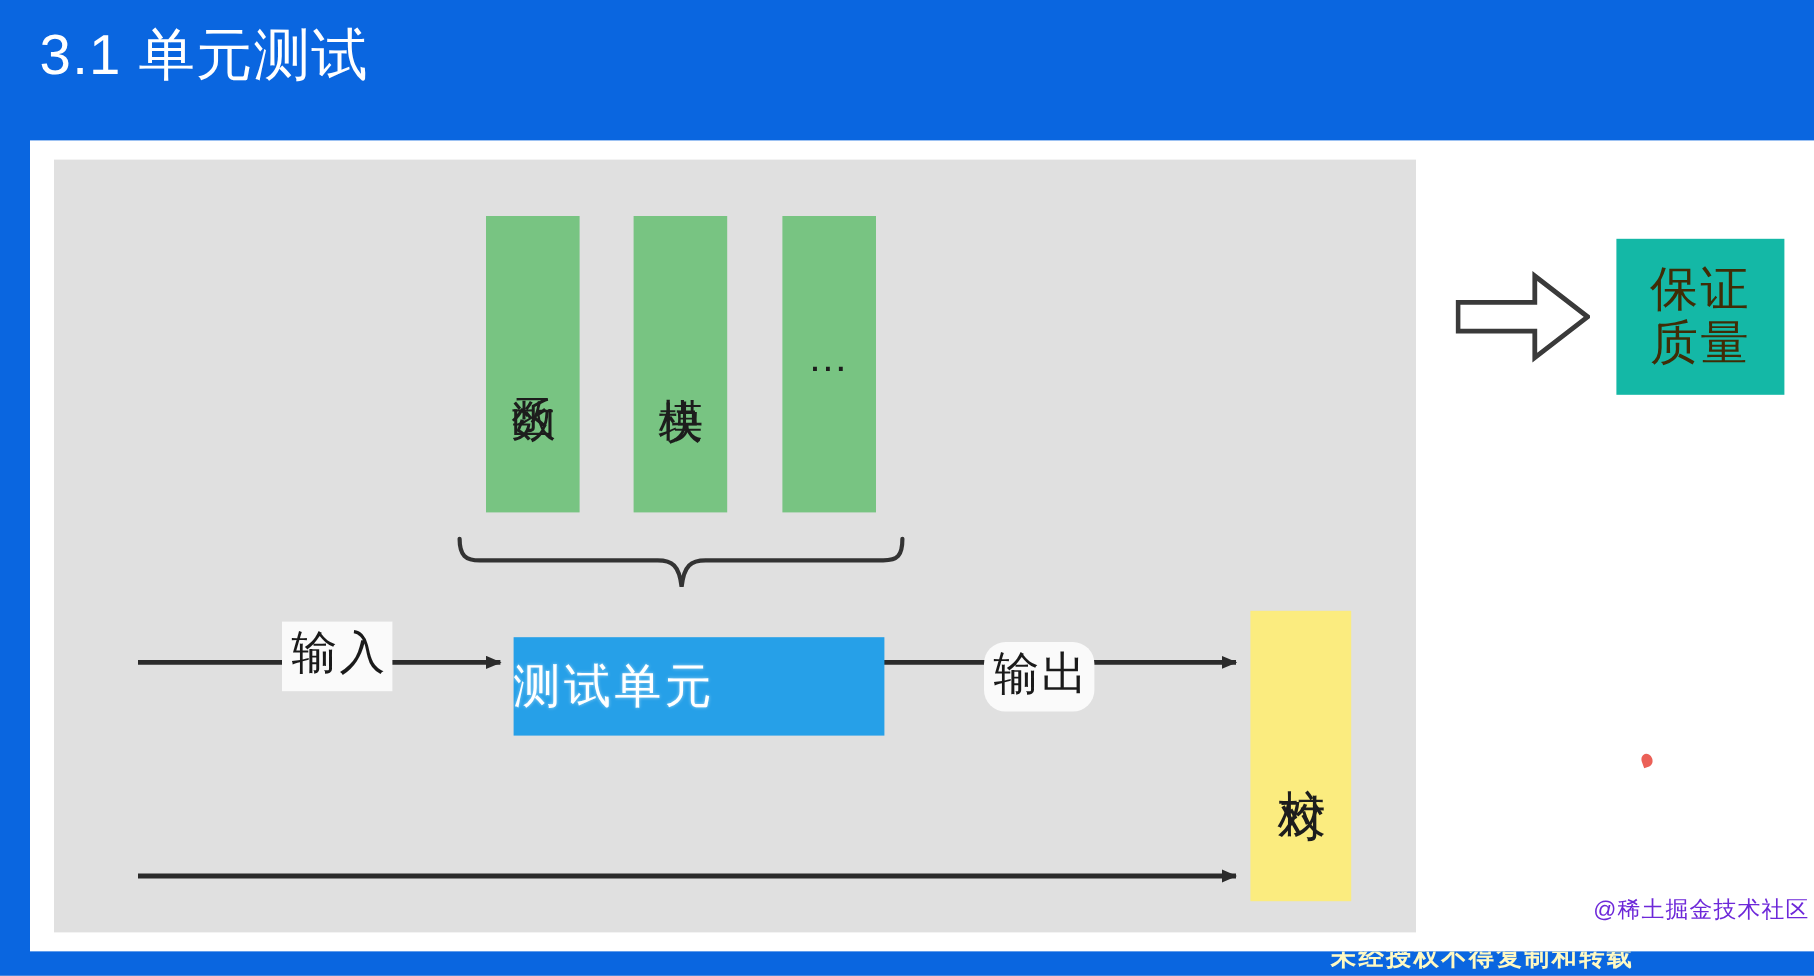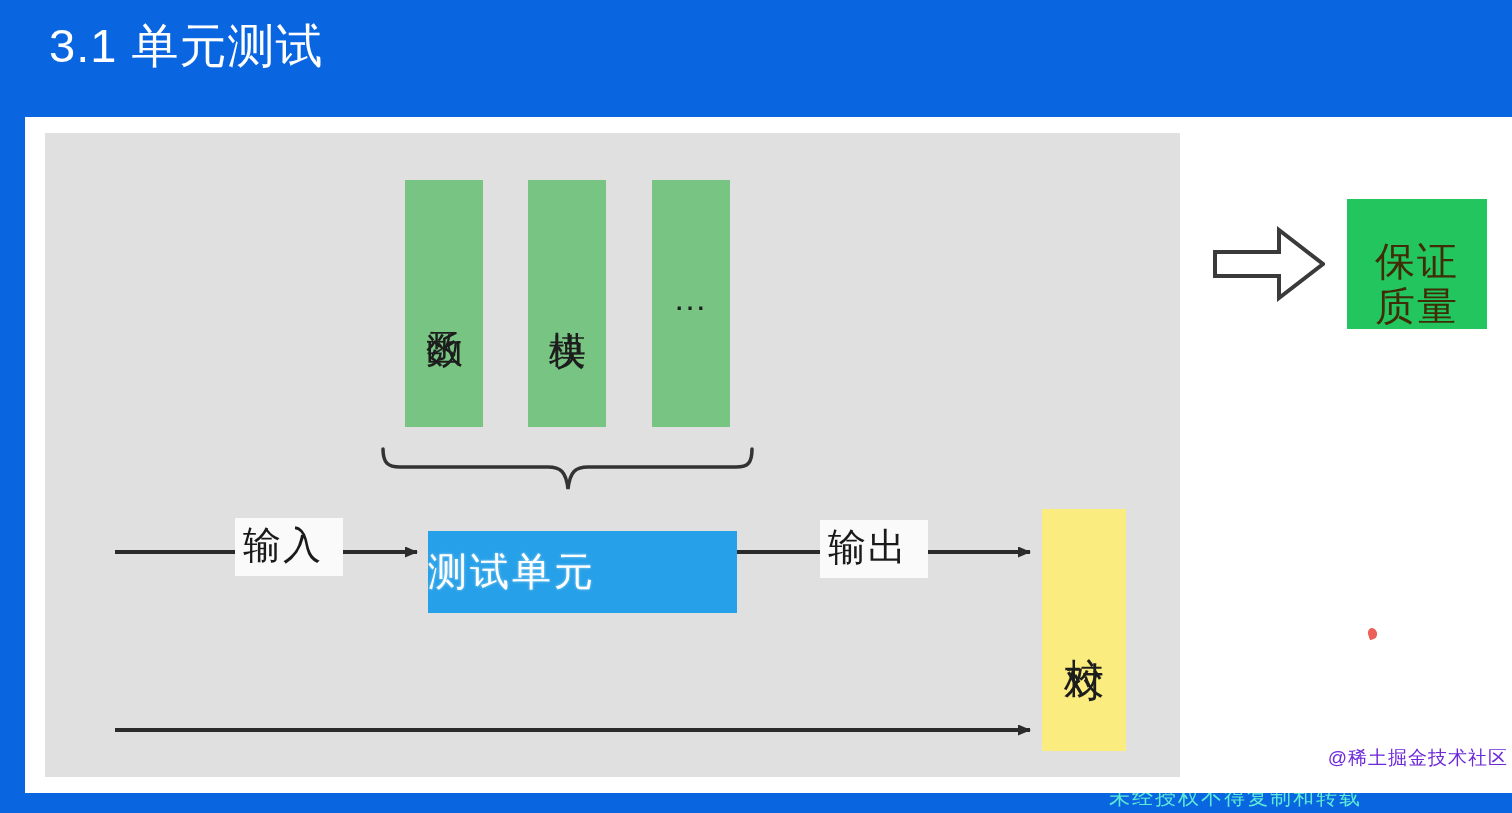--- a/index.html
+++ b/index.html
@@ -10,21 +10,21 @@
     position:relative;
   }
   
   #slide-header{
     position:absolute;left:0;top:0;width:1512px;height:97px;
     background:#0a66e0;
   }
   #slide-title{
     position:absolute;left:33px;top:10px;
     font-size:47px;line-height:72px;color:#ffffff;
-    letter-spacing:1px;font-weight:400;white-space:nowrap;margin-left:16px;
+    letter-spacing:1px;font-weight:400;white-space:nowrap;
   }
   
   #slide-card{
     position:absolute;left:25px;top:117px;width:1487px;height:676px;
     background:#ffffff;
   }
   
   #diagram-panel{
     position:absolute;left:20px;top:16px;width:1135px;height:644px;
     background:#e0e0e0;
@@ -73,34 +73,34 @@
     writing-mode:vertical-rl;text-orientation:upright;
     font-size:40px;line-height:1.12;color:#1d1d1d;letter-spacing:4px;
   }
   
   .flow-svg{position:absolute;left:0;top:0;width:1135px;height:644px;
     pointer-events:none;}
   
   .flow-label{
     position:absolute;background:#fafafa;color:#1a1a1a;
     font-size:38px;letter-spacing:2px;line-height:1.15;
-    padding:6px 20px 8px 8px;white-space:nowrap;
+    padding:6px 4px 8px 8px;white-space:nowrap;
   }
   #label-input{left:190px;top:385px;}
-  #label-output{left:775px;top:387px;}
+  #label-output{left:775px;top:402px;border-radius:18px;}
   #label-expect{left:483px;top:565px;}
 
   
   .outcome-row{position:absolute;display:flex;align-items:center;}
   #outcome-row-0{left:1188px;top:82px;}
   #outcome-row-1{left:1188px;top:405px;}
   .block-arrow{width:112px;height:78px;flex:none;margin-right:22px;}
   .outcome-box{
-    width:140px;height:130px;background:#22c55e;
-    display:flex;align-items:flex-end;justify-content:center;
+    width:140px;height:130px;background:#14b8a6;
+    display:flex;align-items:center;justify-content:center;
     text-align:center;
   }
   .outcome-text{
     font-size:40px;line-height:1.12;color:#402c06;letter-spacing:2px;
     font-weight:500;
   }
   
   #cursor-dot{
     position:absolute;left:1368px;top:628px;width:9px;height:11px;
     background:#e8443a;border-radius:50% 50% 50% 0;
@@ -110,22 +110,22 @@
   #watermark{
     position:absolute;right:4px;bottom:22px;
     font-size:19px;color:#6d28d9;letter-spacing:1px;white-space:nowrap;
   }
   #bottom-strip{
     position:absolute;left:0;bottom:0;width:1512px;height:20px;
     background:#0a66e0;overflow:hidden;
   }
   #bottom-strip-text{
     position:absolute;right:150px;top:-10px;
-    font-size:21px;color:#5eead4;letter-spacing:2px;
-    font-weight:400;white-space:nowrap;
+    font-size:21px;color:#fef9c3;letter-spacing:2px;
+    font-weight:700;white-space:nowrap;
   }
 </style>
 </head>
 <body>
 
 <div id="slide-header">
   <div id="slide-title">3.1 单元测试</div>
 </div>
 
 <div id="slide-card">

